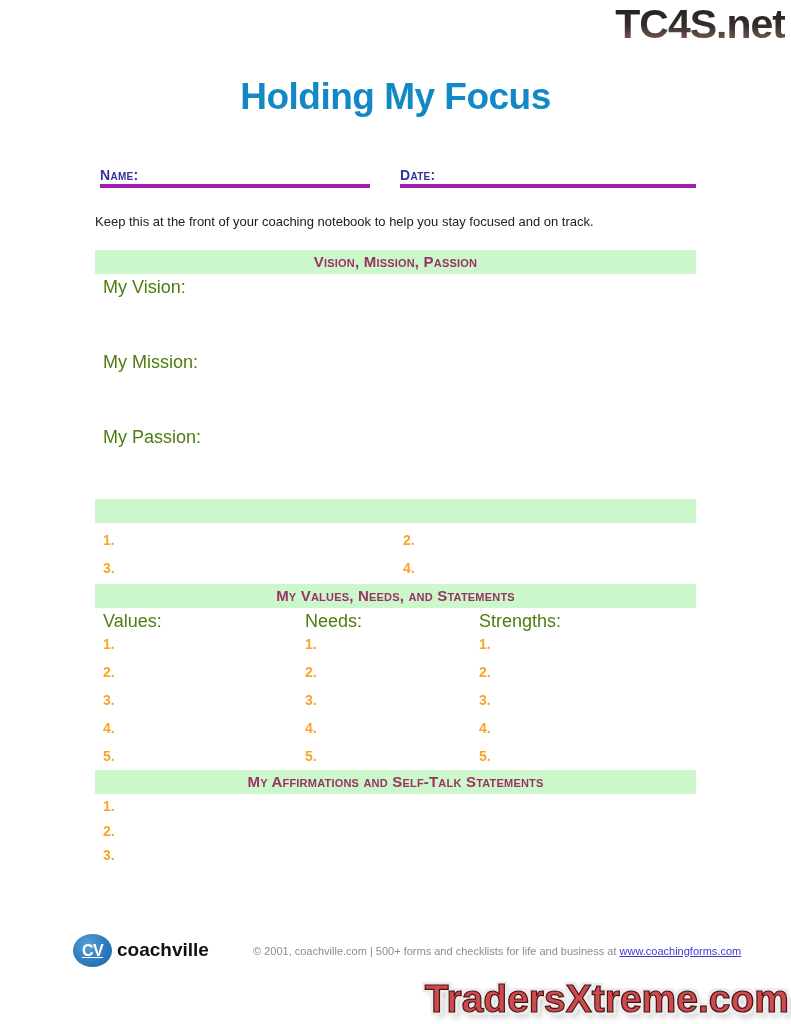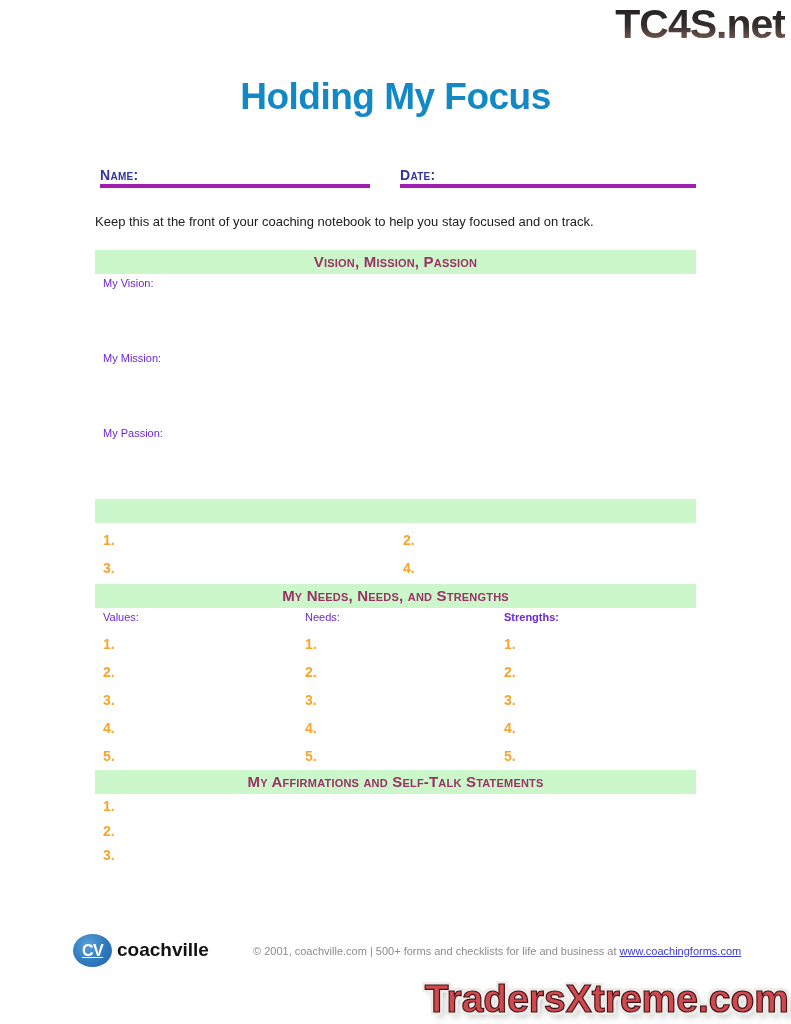--- a/index.html
+++ b/index.html
@@ -64,31 +64,31 @@
   .banner-text {
     font-size:15px; font-weight:bold; font-variant:small-caps;
     color:#993366; line-height:24px; letter-spacing:0.2px;
   }
   .banner-vision { top:250px; }
   .banner-goals { top:499px; }
   .banner-values { top:584px; }
   .banner-affirm { top:770px; }
 
   
-  .sec-label { position:absolute; font-size:11px; color:#6d28d9; }
+  .sec-label { position:absolute; font-size:18px; color:#4d7c0f; }
   .num { position:absolute; font-size:14px; font-weight:bold; color:#f9a52b; }
 
   .lbl-vision  { left:103px; top:277px; }
   .lbl-mission { left:103px; top:352px; }
   .lbl-passion { left:103px; top:427px; }
 
   .g-c1 { left:103px; } .g-c2 { left:403px; }
   .g-r1 { top:532px; }  .g-r2 { top:560px; }
 
-  .v-c1 { left:103px; } .v-c2 { left:305px; } .v-c3 { left:504px;font-weight:bold; }
+  .v-c1 { left:103px; } .v-c2 { left:305px; } .v-c3 { left:479px; }
   .v-lblrow { top:611px; }
   .v-r0 { top:636px; } .v-r1 { top:664px; } .v-r2 { top:692px; }
   .v-r3 { top:720px; } .v-r4 { top:748px; }
 
   .a-c1 { left:103px; }
   .a-r0 { top:798px; } .a-r1 { top:823px; } .a-r2 { top:847px; }
 
   
   .logo-circle {
     position:absolute; left:73px; top:934px; width:39px; height:33px;
@@ -130,21 +130,21 @@
   <span class="sec-label lbl-mission">My Mission:</span>
   <span class="sec-label lbl-passion">My Passion:</span>
 
   <div class="banner banner-goals"></div>
   <span class="num g-c1 g-r1">1.</span>
   <span class="num g-c2 g-r1">2.</span>
   <span class="num g-c1 g-r2">3.</span>
   <span class="num g-c2 g-r2">4.</span>
 
   <div class="banner banner-values">
-    <span class="banner-text">My Needs, Needs, and Strengths</span>
+    <span class="banner-text">My Values, Needs, and Statements</span>
   </div>
   <span class="sec-label v-c1 v-lblrow">Values:</span>
   <span class="sec-label v-c2 v-lblrow">Needs:</span>
   <span class="sec-label v-c3 v-lblrow">Strengths:</span>
 
   <span class="num v-c1 v-r0">1.</span>
   <span class="num v-c1 v-r1">2.</span>
   <span class="num v-c1 v-r2">3.</span>
   <span class="num v-c1 v-r3">4.</span>
   <span class="num v-c1 v-r4">5.</span>

